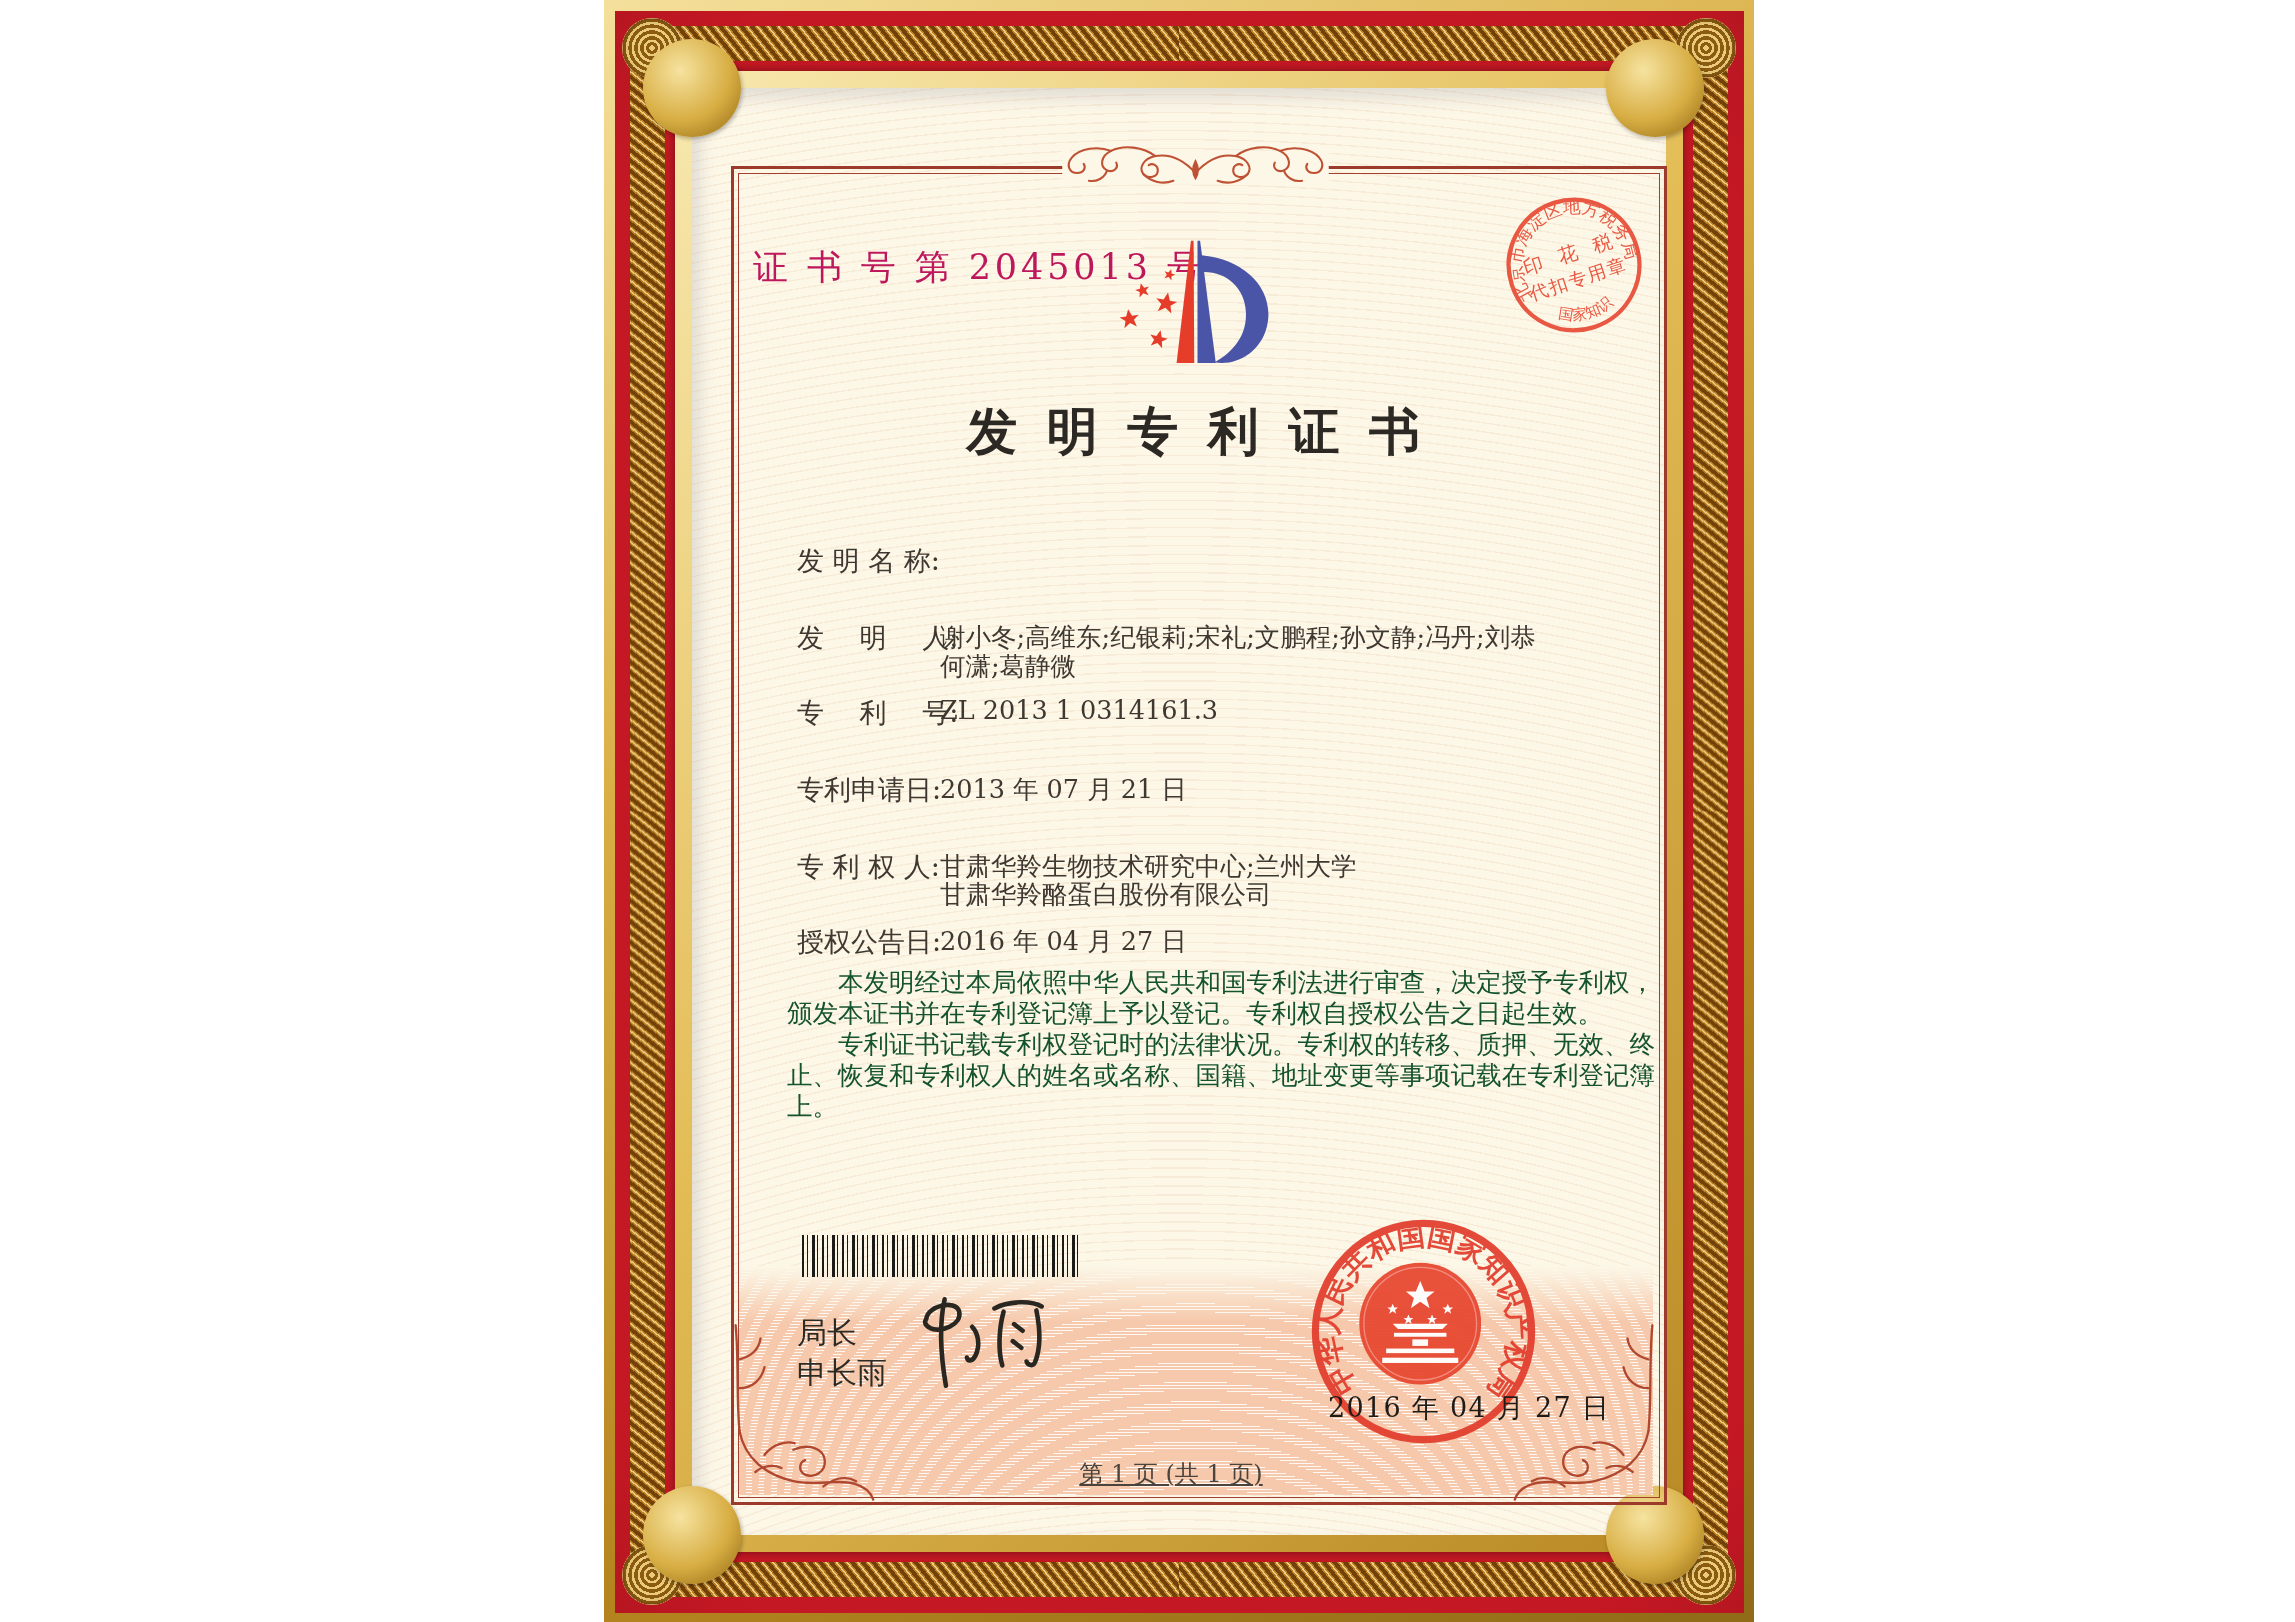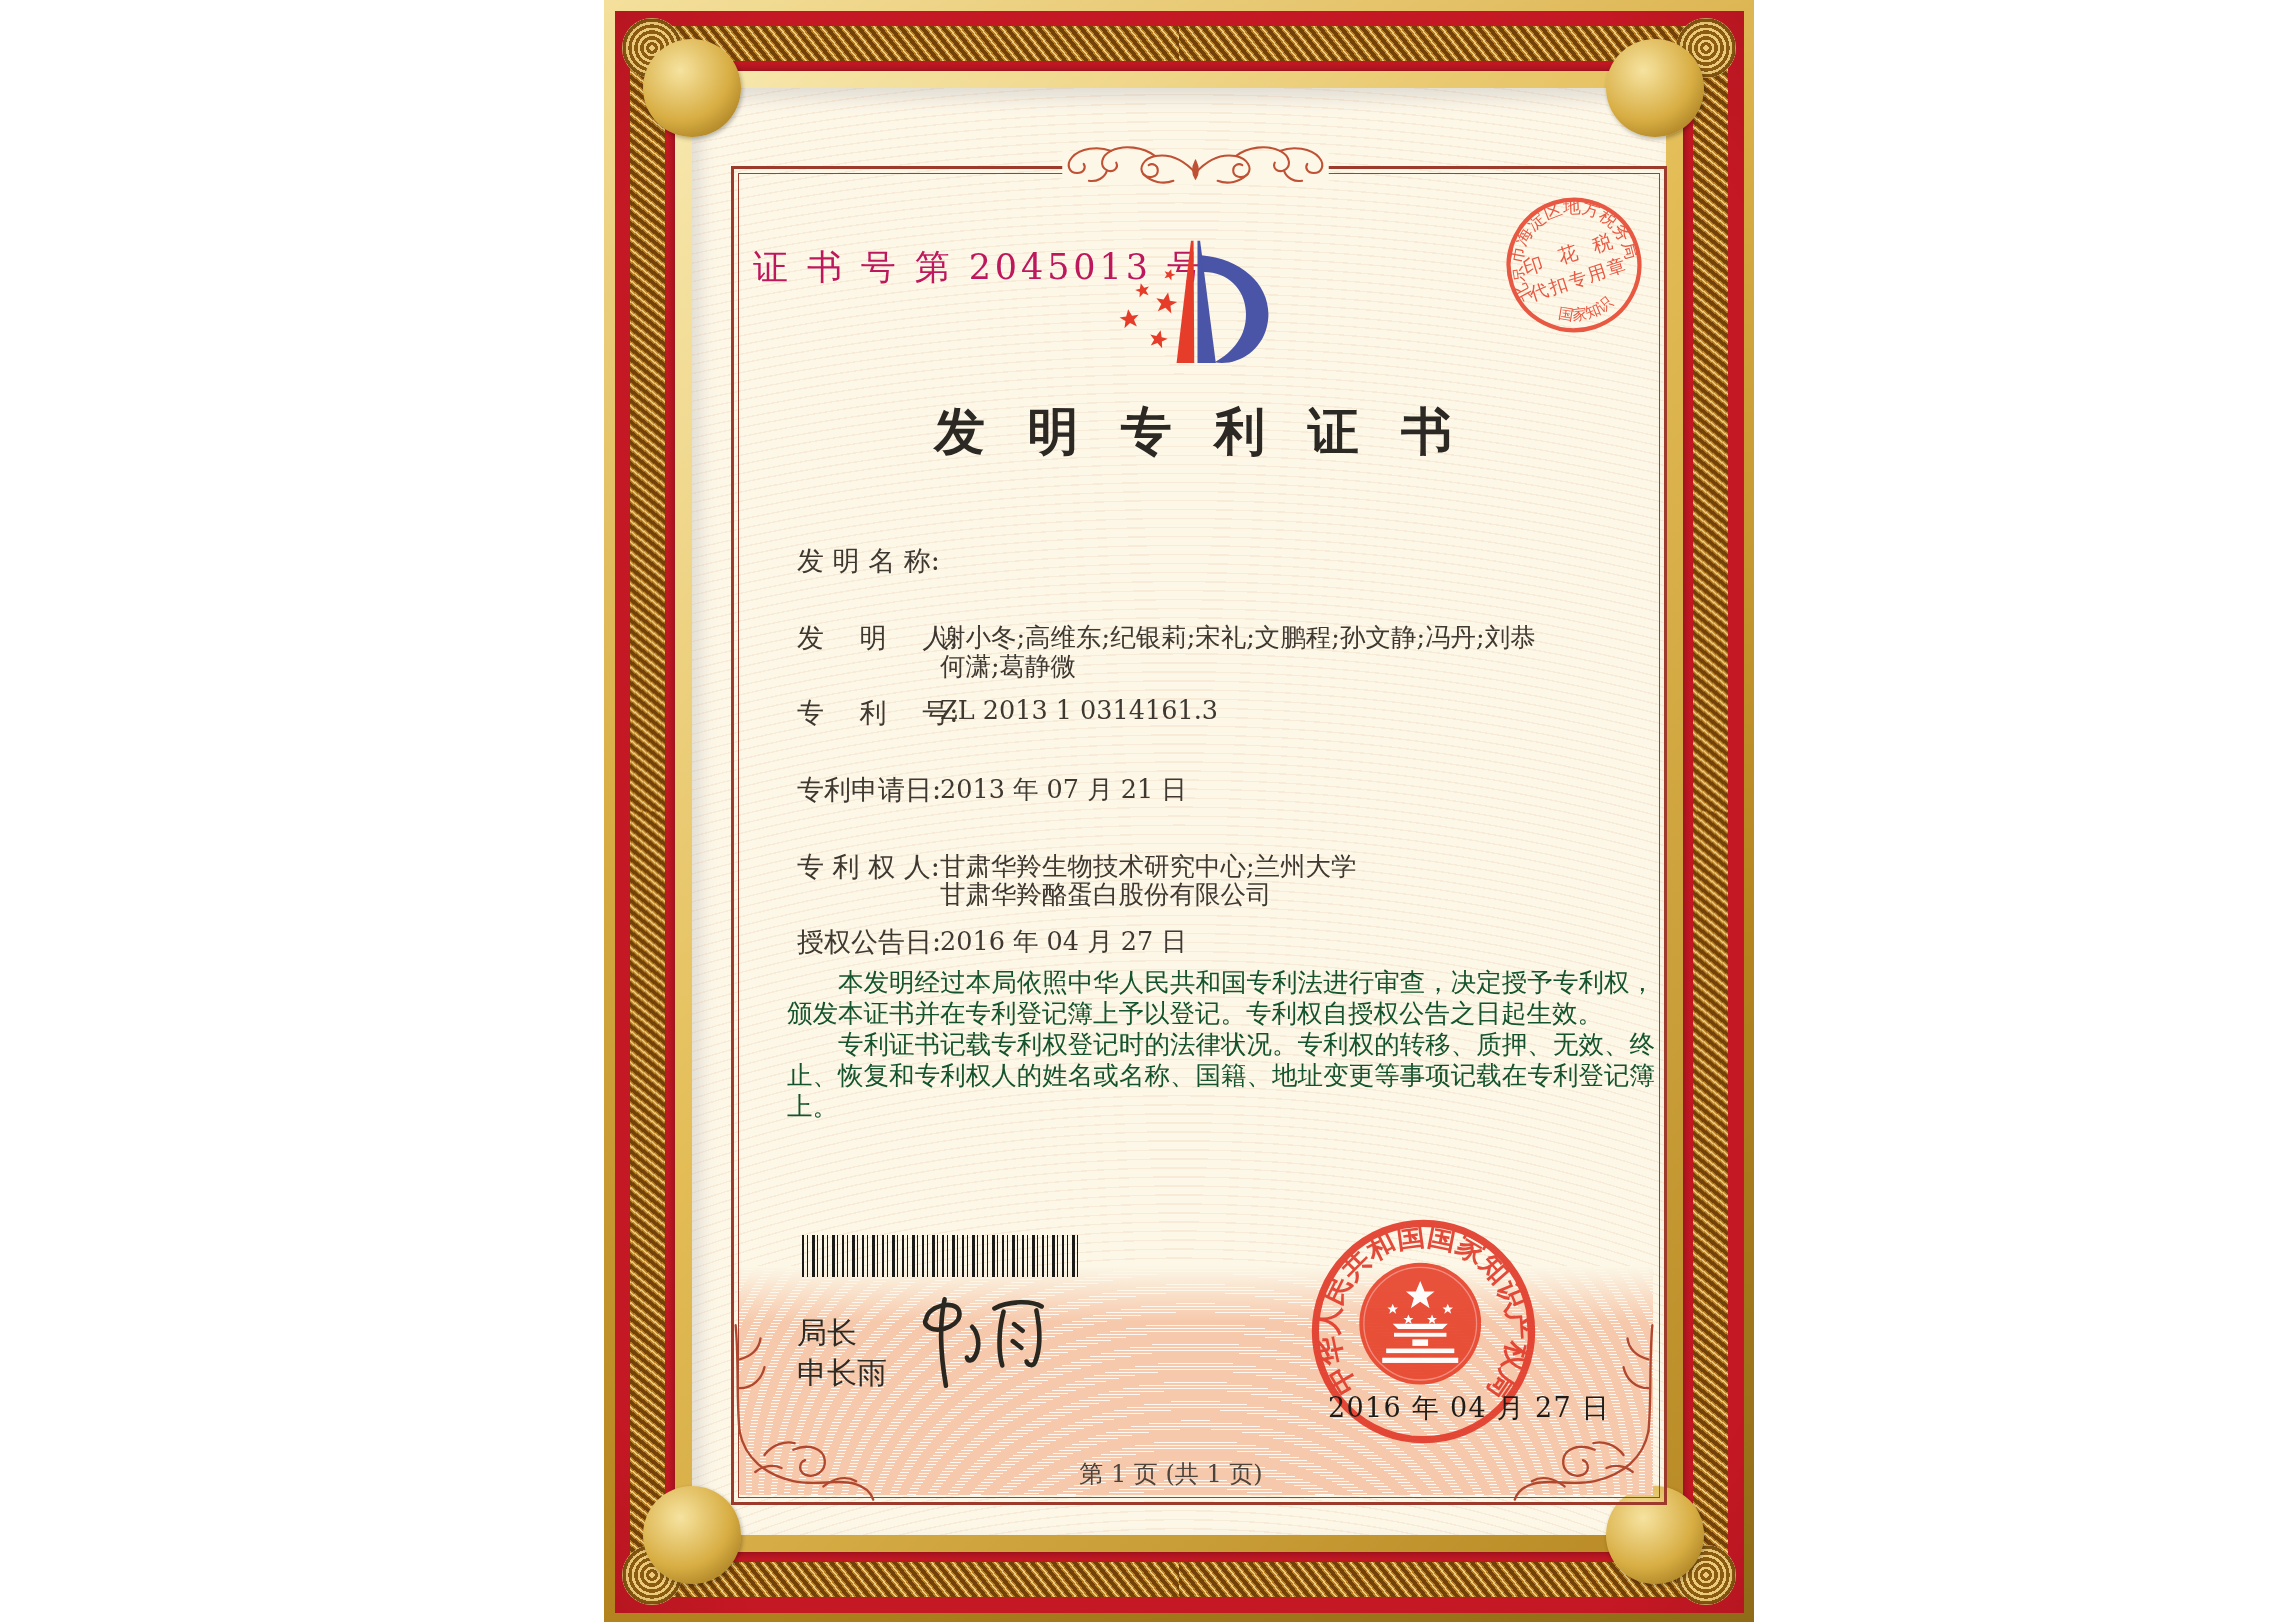--- a/index.html
+++ b/index.html
@@ -35,34 +35,34 @@
   .pink-band{position:absolute;left:738px;top:1266px;width:915px;height:229px;
         background-color:#f6c9ac;
         background-image:linear-gradient(to bottom, #fcf7e7 0, rgba(252,247,231,0) 56px),
           repeating-radial-gradient(160% 110% at 50% 240%, rgba(255,255,255,.85) 0 1.3px, rgba(255,255,255,0) 1.3px 8.5px);}
   .inner-border{position:absolute;left:731px;top:166px;width:930px;height:1333px;
         border:3.3px solid #9c3b2b;}
   .inner-border::before{content:"";position:absolute;inset:3.9px;border:1.3px solid #a3402e;}
   .txt{position:absolute;color:#3e3831;white-space:nowrap;}
   .cert-no{left:753px;top:244px;font-size:35px;letter-spacing:3.9px;color:#be185d;}
   .title{left:731px;top:398px;width:930px;text-align:center;font-size:51px;
-        font-weight:bold;letter-spacing:5.9px;color:#2c2823;font-family:Liberation Mono, monospace;}
+        font-weight:bold;letter-spacing:5.9px;color:#2c2823;}
   .lab{left:797px;font-size:27px;}
   .val{left:940px;font-size:25.5px;}
   .r0{top:543px}.r1{top:620px}.r1b{top:649px}.r2{top:695px}
   .r3{top:772px}.r4{top:849px}.r4b{top:877px}.r5{top:924px}
   .paras{position:absolute;left:787px;top:967px;width:868px;}
   .paras p{margin:0;font-size:25.5px;line-height:31px;text-indent:51px;
         text-align:justify;color:#14532d;}
   .barcode{position:absolute;left:802px;top:1235px;width:276px;height:42px;
         background-image:repeating-linear-gradient(90deg,#1c1a17 0 2px,transparent 2px 4.6px,#1c1a17 4.6px 5.9px,transparent 5.9px 9.8px,#1c1a17 9.8px 13px,transparent 13px 15px,#1c1a17 15px 16.4px,transparent 16.4px 20px);}
   .juzhang{left:797px;top:1313px;font-size:30px;color:#2e2a24;}
   .juzhang-name{left:797px;top:1353px;font-size:30px;color:#2e2a24;text-align:center;}
   .seal-date{left:1328px;top:1390px;font-size:27px;color:#1f1c18;letter-spacing:1.3px;}
-  .footer{left:929px;top:1458px;width:484px;text-align:center;font-size:24px;color:#4a443c;}
+  .footer{left:929px;top:1458px;width:484px;text-align:center;font-size:24px;color:#4a443c;text-decoration:underline;}
   svg{position:absolute;overflow:visible;}
   .logo-svg{left:1106px;top:230px;}
   .top-orn{left:1045px;top:134px;}
   .corner-orn-bl{left:725px;top:1320px;}
   .corner-orn-br{left:1512px;top:1320px;transform:scaleX(-1);}
   .sig-svg{left:904px;top:1290px;}
   .seal-svg{left:1299px;top:1207px;opacity:.93;}
   .stamp-svg{left:1494px;top:185px;opacity:.95;}
 </style>
 </head>

